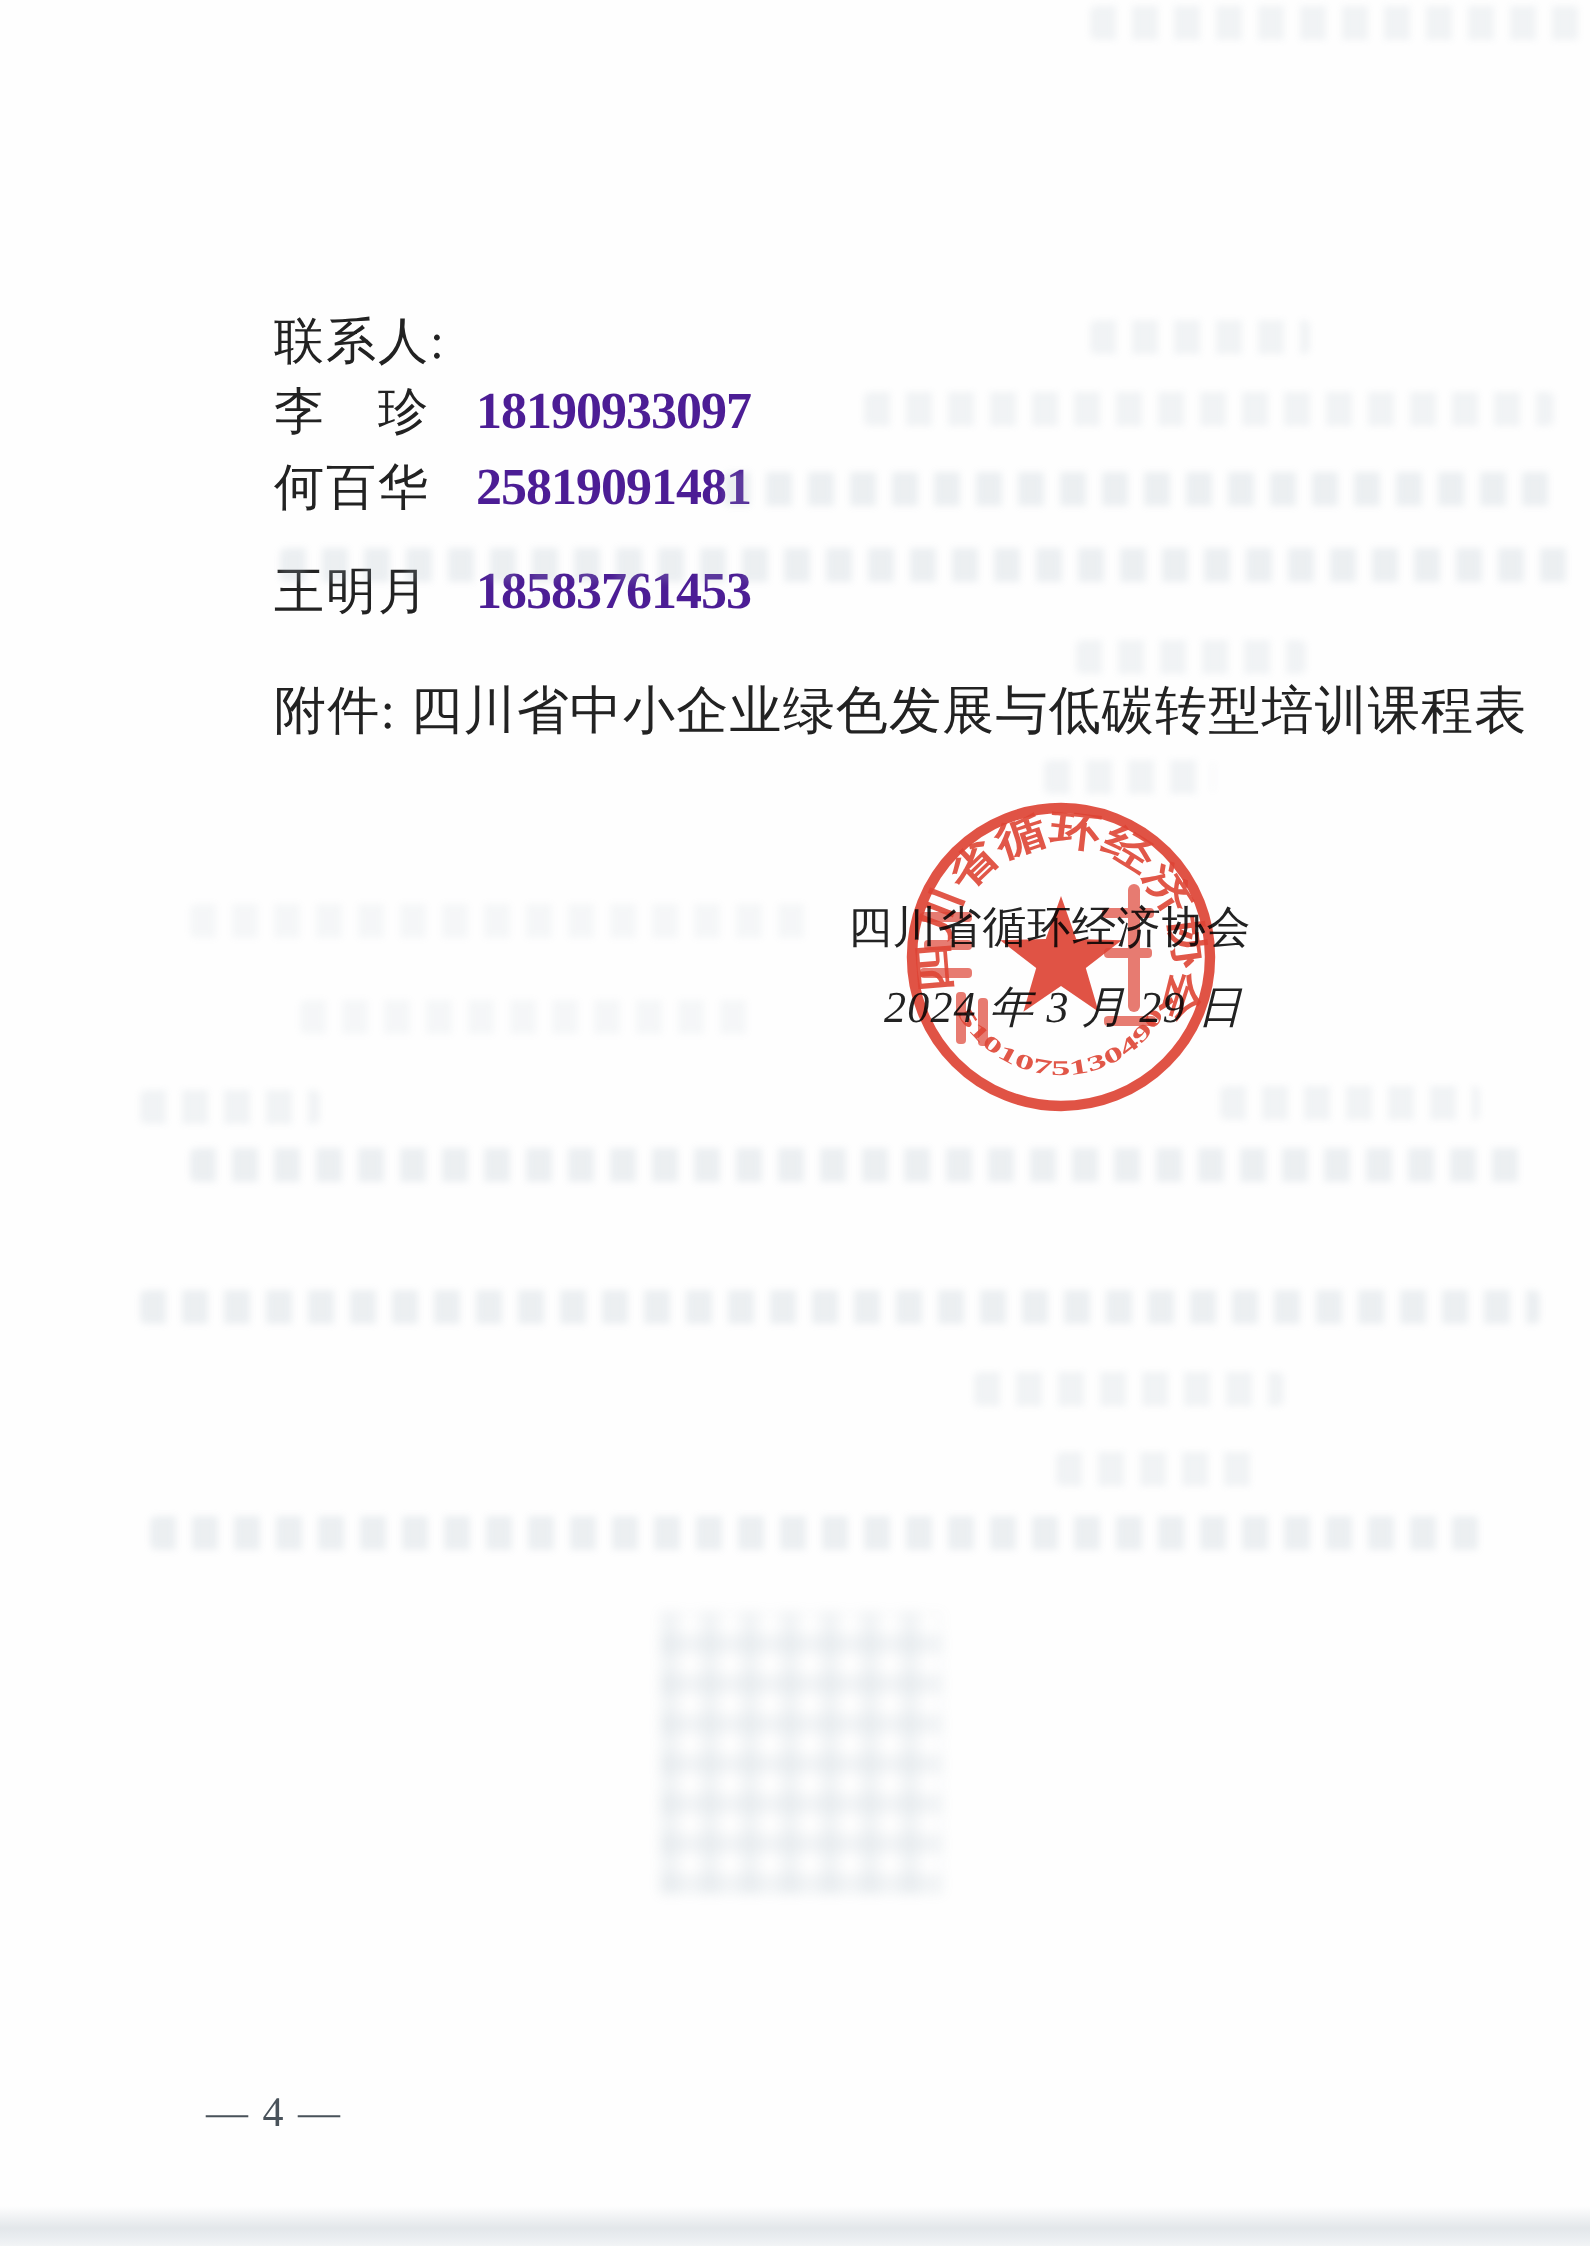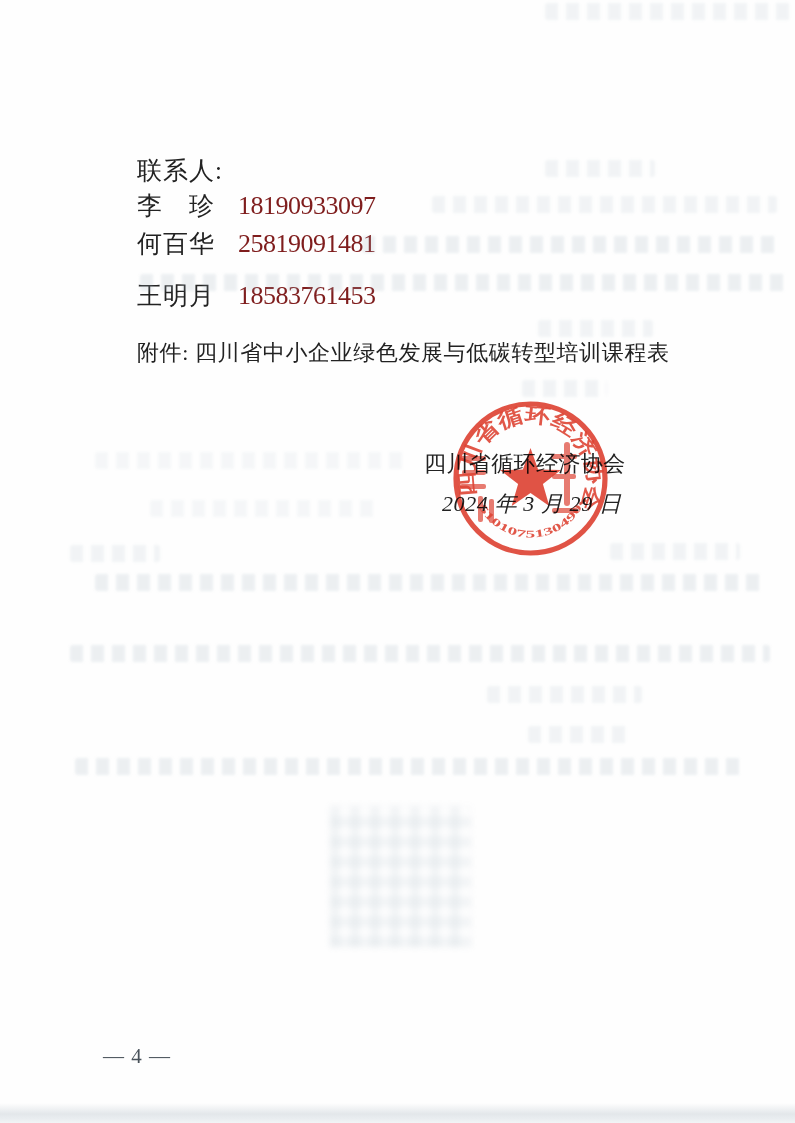--- a/index.html
+++ b/index.html
@@ -7,22 +7,22 @@
     width:795px;height:1123px;position:relative;overflow:hidden;
     background:#fefefe;
     font-family:"Liberation Serif","DejaVu Serif",serif;
     color:#222;
   }
   .abs{position:absolute;}
   
   .contact-label{left:137px;top:154px;font-size:25px;letter-spacing:1px;}
   .contact-row{left:137px;font-size:25px;white-space:nowrap;}
   .contact-row .cname{display:inline-block;width:101px;letter-spacing:1px;font-family:Liberation Mono, monospace;}
-  .contact-row .cphone{font-size:26px;letter-spacing:-0.5px;color:#7f1d1d;}
-  .attachment{left:137px;top:338px;font-size:22px;letter-spacing:0.6px;white-space:nowrap;}
+  .contact-row .cphone{font-size:26px;letter-spacing:-0.5px;color:#4c1d95;font-weight:bold;}
+  .attachment{left:137px;top:338px;font-size:26px;letter-spacing:0.6px;white-space:nowrap;}
   .sig-org{left:424px;top:449px;font-size:22px;letter-spacing:0.4px;white-space:nowrap;z-index:2;}
   .sig-date{left:442px;top:489px;font-size:22px;letter-spacing:0.6px;white-space:nowrap;z-index:2;font-style:italic;}
   .page-number{left:103px;top:1044px;font-size:21px;letter-spacing:1px;color:#49525a;}
   
   .seal{left:448px;top:396px;width:165px;height:165px;z-index:3;
         mix-blend-mode:multiply;opacity:.95;}
   
   .ghost{position:absolute;height:17px;border-radius:3px;z-index:1;
     filter:blur(1.8px);opacity:.45;
     background:repeating-linear-gradient(90deg,rgba(163,180,193,.32) 0 13px,rgba(163,180,193,0) 13px 21px);}

